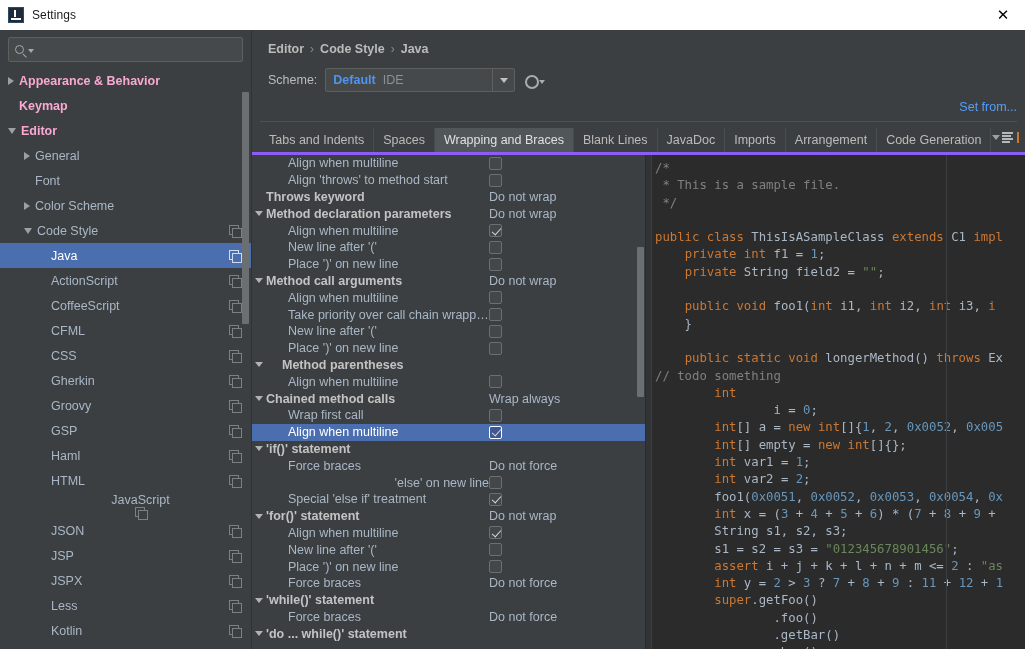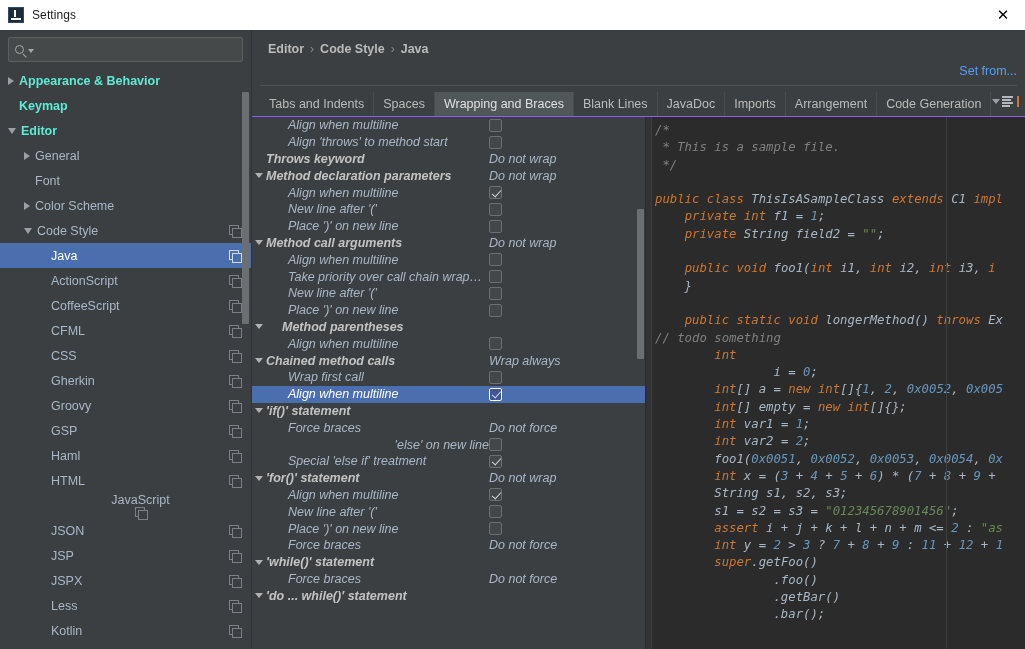--- a/index.html
+++ b/index.html
@@ -138,21 +138,21 @@
     border-bottom: 4.5px solid transparent;
     border-left: 6px solid #9ba0a5;
   }
   .arrow.down {
     border-left: 4.5px solid transparent;
     border-right: 4.5px solid transparent;
     border-top: 6px solid #9ba0a5;
   }
   .arrow.none { width: 6px; }
   .tree-label { flex: 1; }
-  .tree-row.bold .tree-label { font-weight: bold; color: #5eead4; }
+  .tree-row.bold .tree-label { font-weight: bold; color: #f9a8d4; }
   .tree-row.selected .tree-label { color: #ffffff; }
   .copy-icon {
     width: 12px; height: 12px;
     flex: 0 0 auto;
     position: relative;
     opacity: .75;
   }
   .copy-icon::before {
     content: "";
     position: absolute;
@@ -333,22 +333,21 @@
   .lines b:nth-child(4) { width: 8px; }
   .tab-caret {
     width: 2px; height: 11px; background: #c9782f; margin-left: 2px;
   }
 
   
   .content {
     flex: 1;
     display: flex;
     min-height: 0;
-    border-top: 1px solid #8b5cf6;
-    font-style: italic;
+    border-top: 3px solid #8b5cf6;
   }
 
   
   .opttree {
     width: 394px;
     flex: 0 0 394px;
     background: #3c3f41;
     position: relative;
     overflow: hidden;
     border-right: 1px solid #2b2b2b;
@@ -587,20 +586,36 @@
   <div class="rightpanel">
 
     <div class="breadcrumb" id="breadcrumb">
         <span>Editor</span>
         <span class="crumb-sep">›</span>
         <span>Code Style</span>
         <span class="crumb-sep">›</span>
         <span>Java</span>
       </div>
 
+    <div class="scheme-row">
+      <span class="scheme-label">Scheme:</span>
+      <div class="combo">
+        <span class="combo-text">
+          <span class="combo-main">Default</span>
+          <span class="combo-sub">IDE</span>
+        </span>
+        <span class="combo-arrow">
+            <i></i>
+          </span>
+      </div>
+      <span class="gear-wrap">
+        <span class="gear"></span>
+        <span class="gear-arrow"></span>
+      </span>
+    </div>
 
     <div class="setfrom-row">
       <a class="link" href="#">Set from...</a>
     </div>
 
     <div class="hr"></div>
 
     <div class="tabbar" id="tabbar">
       <span class="tab">
           <span>Tabs and Indents</span>

